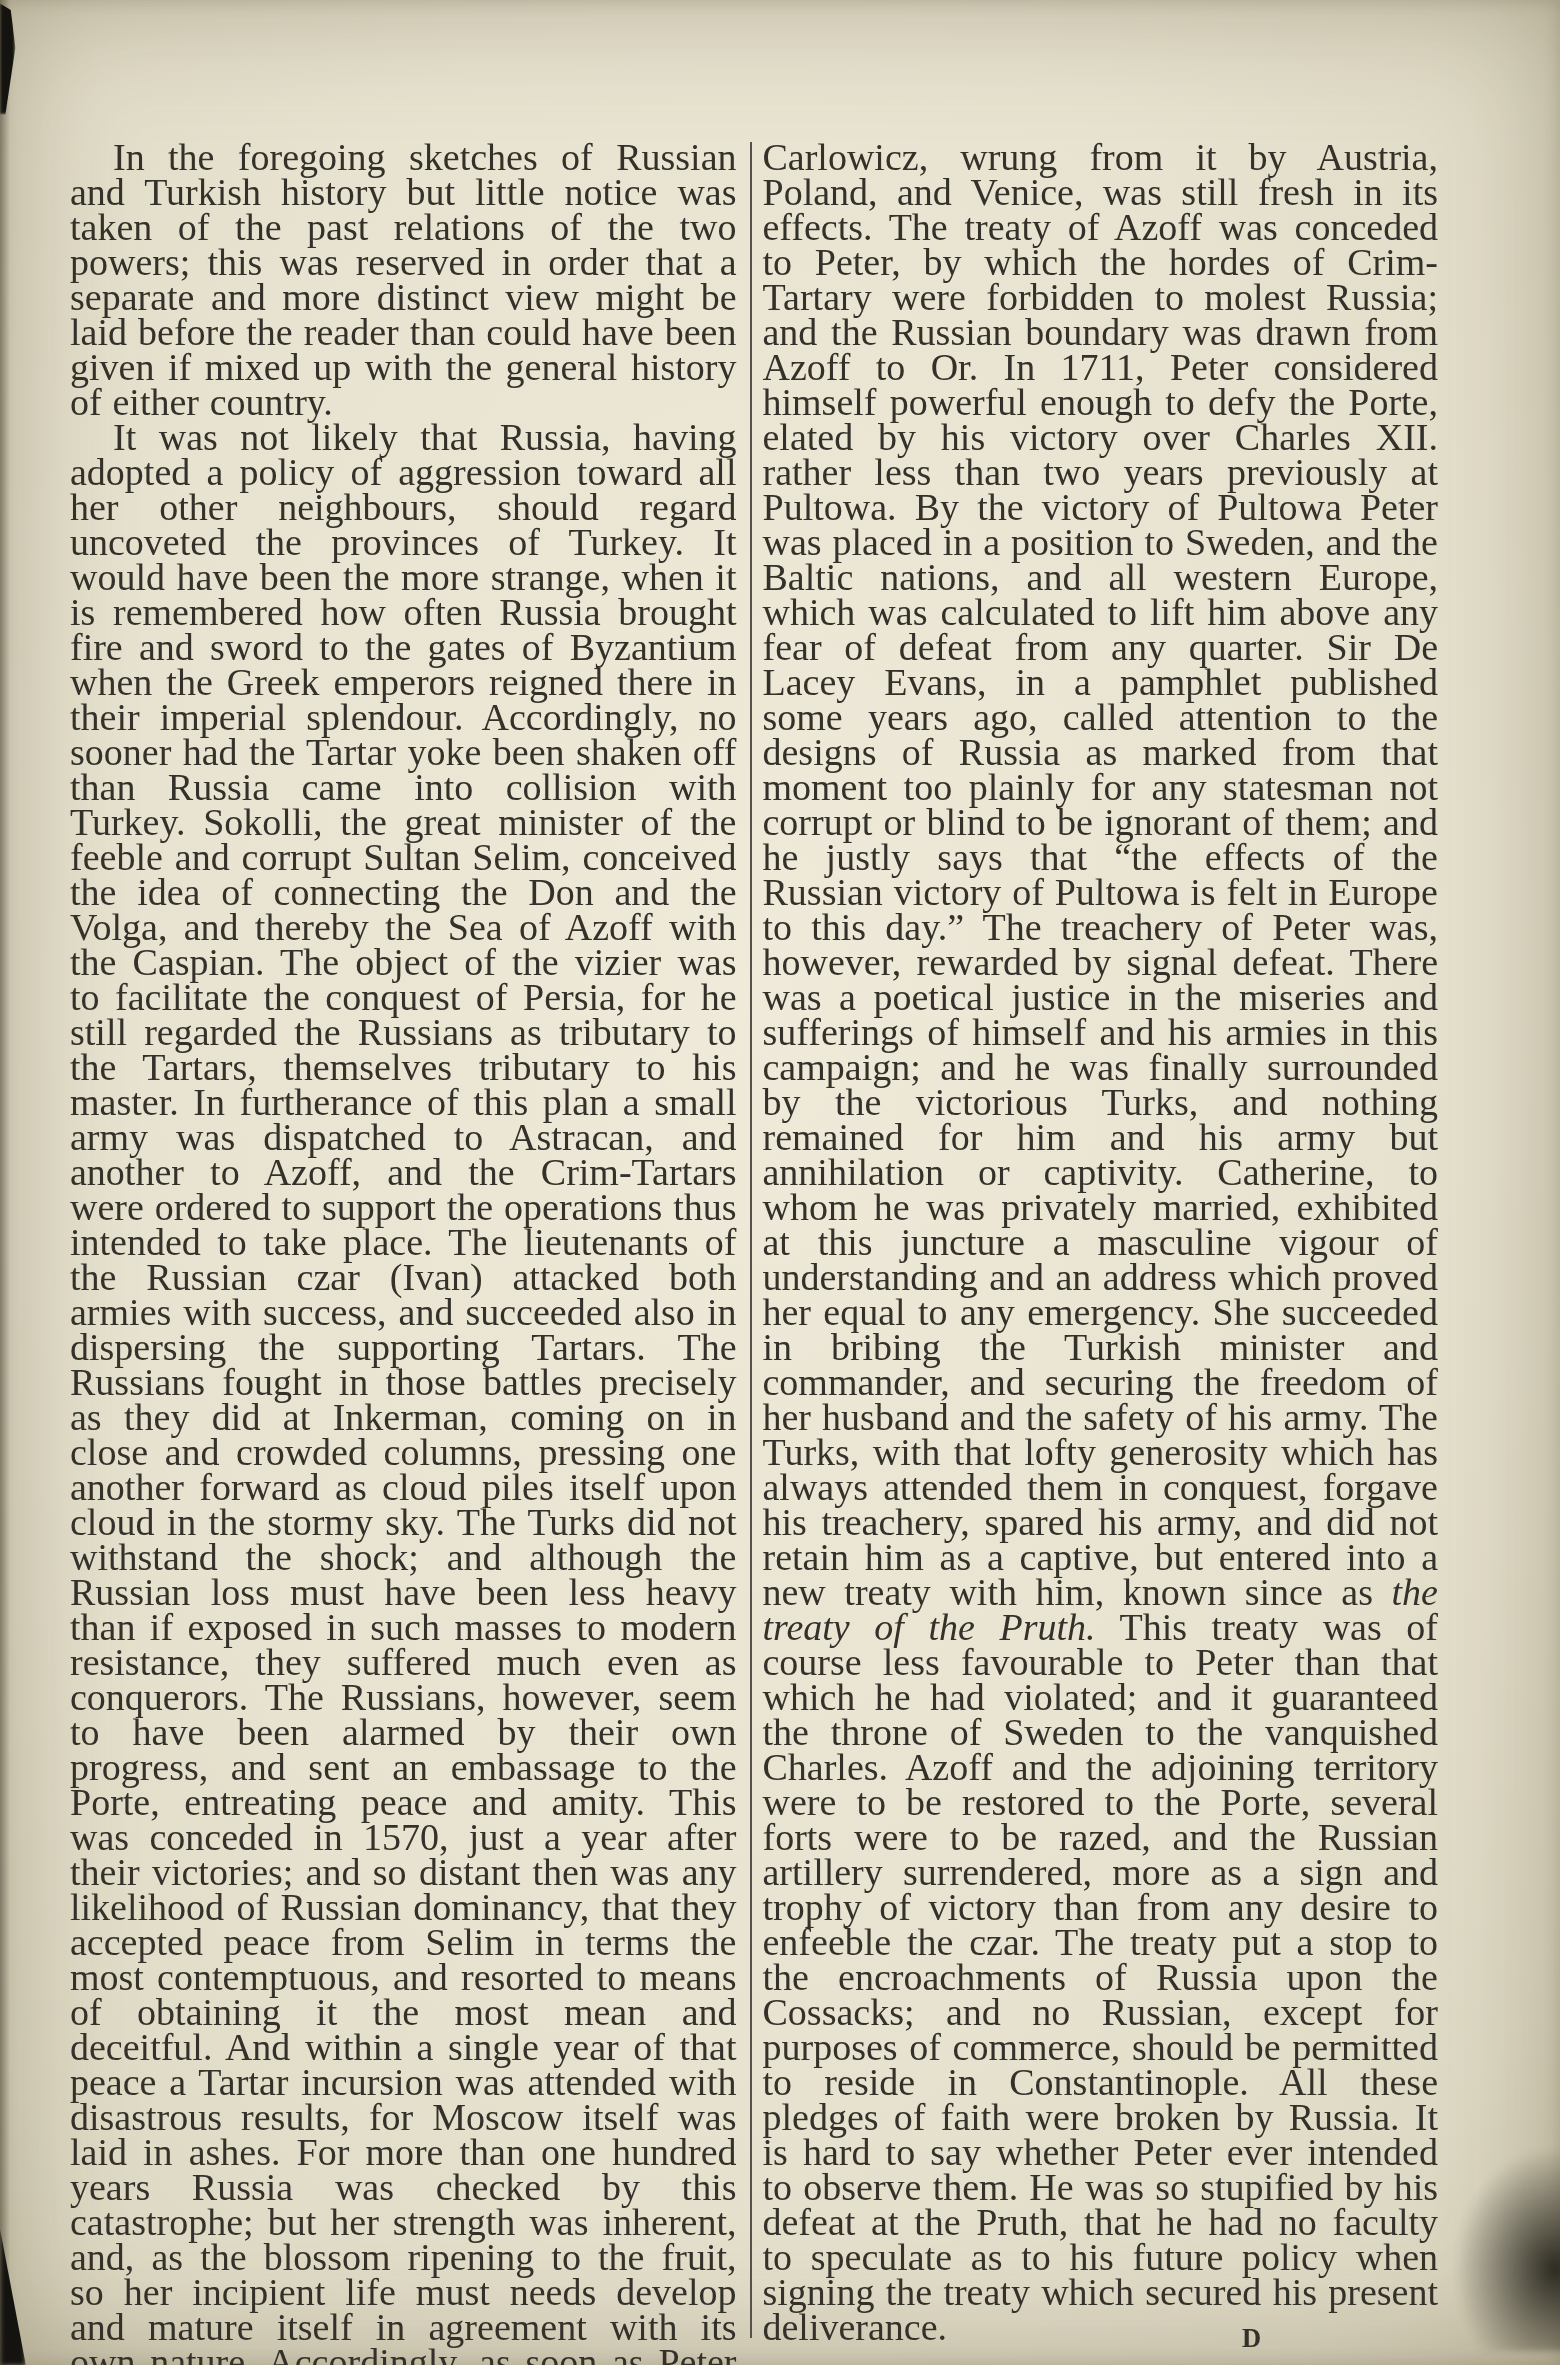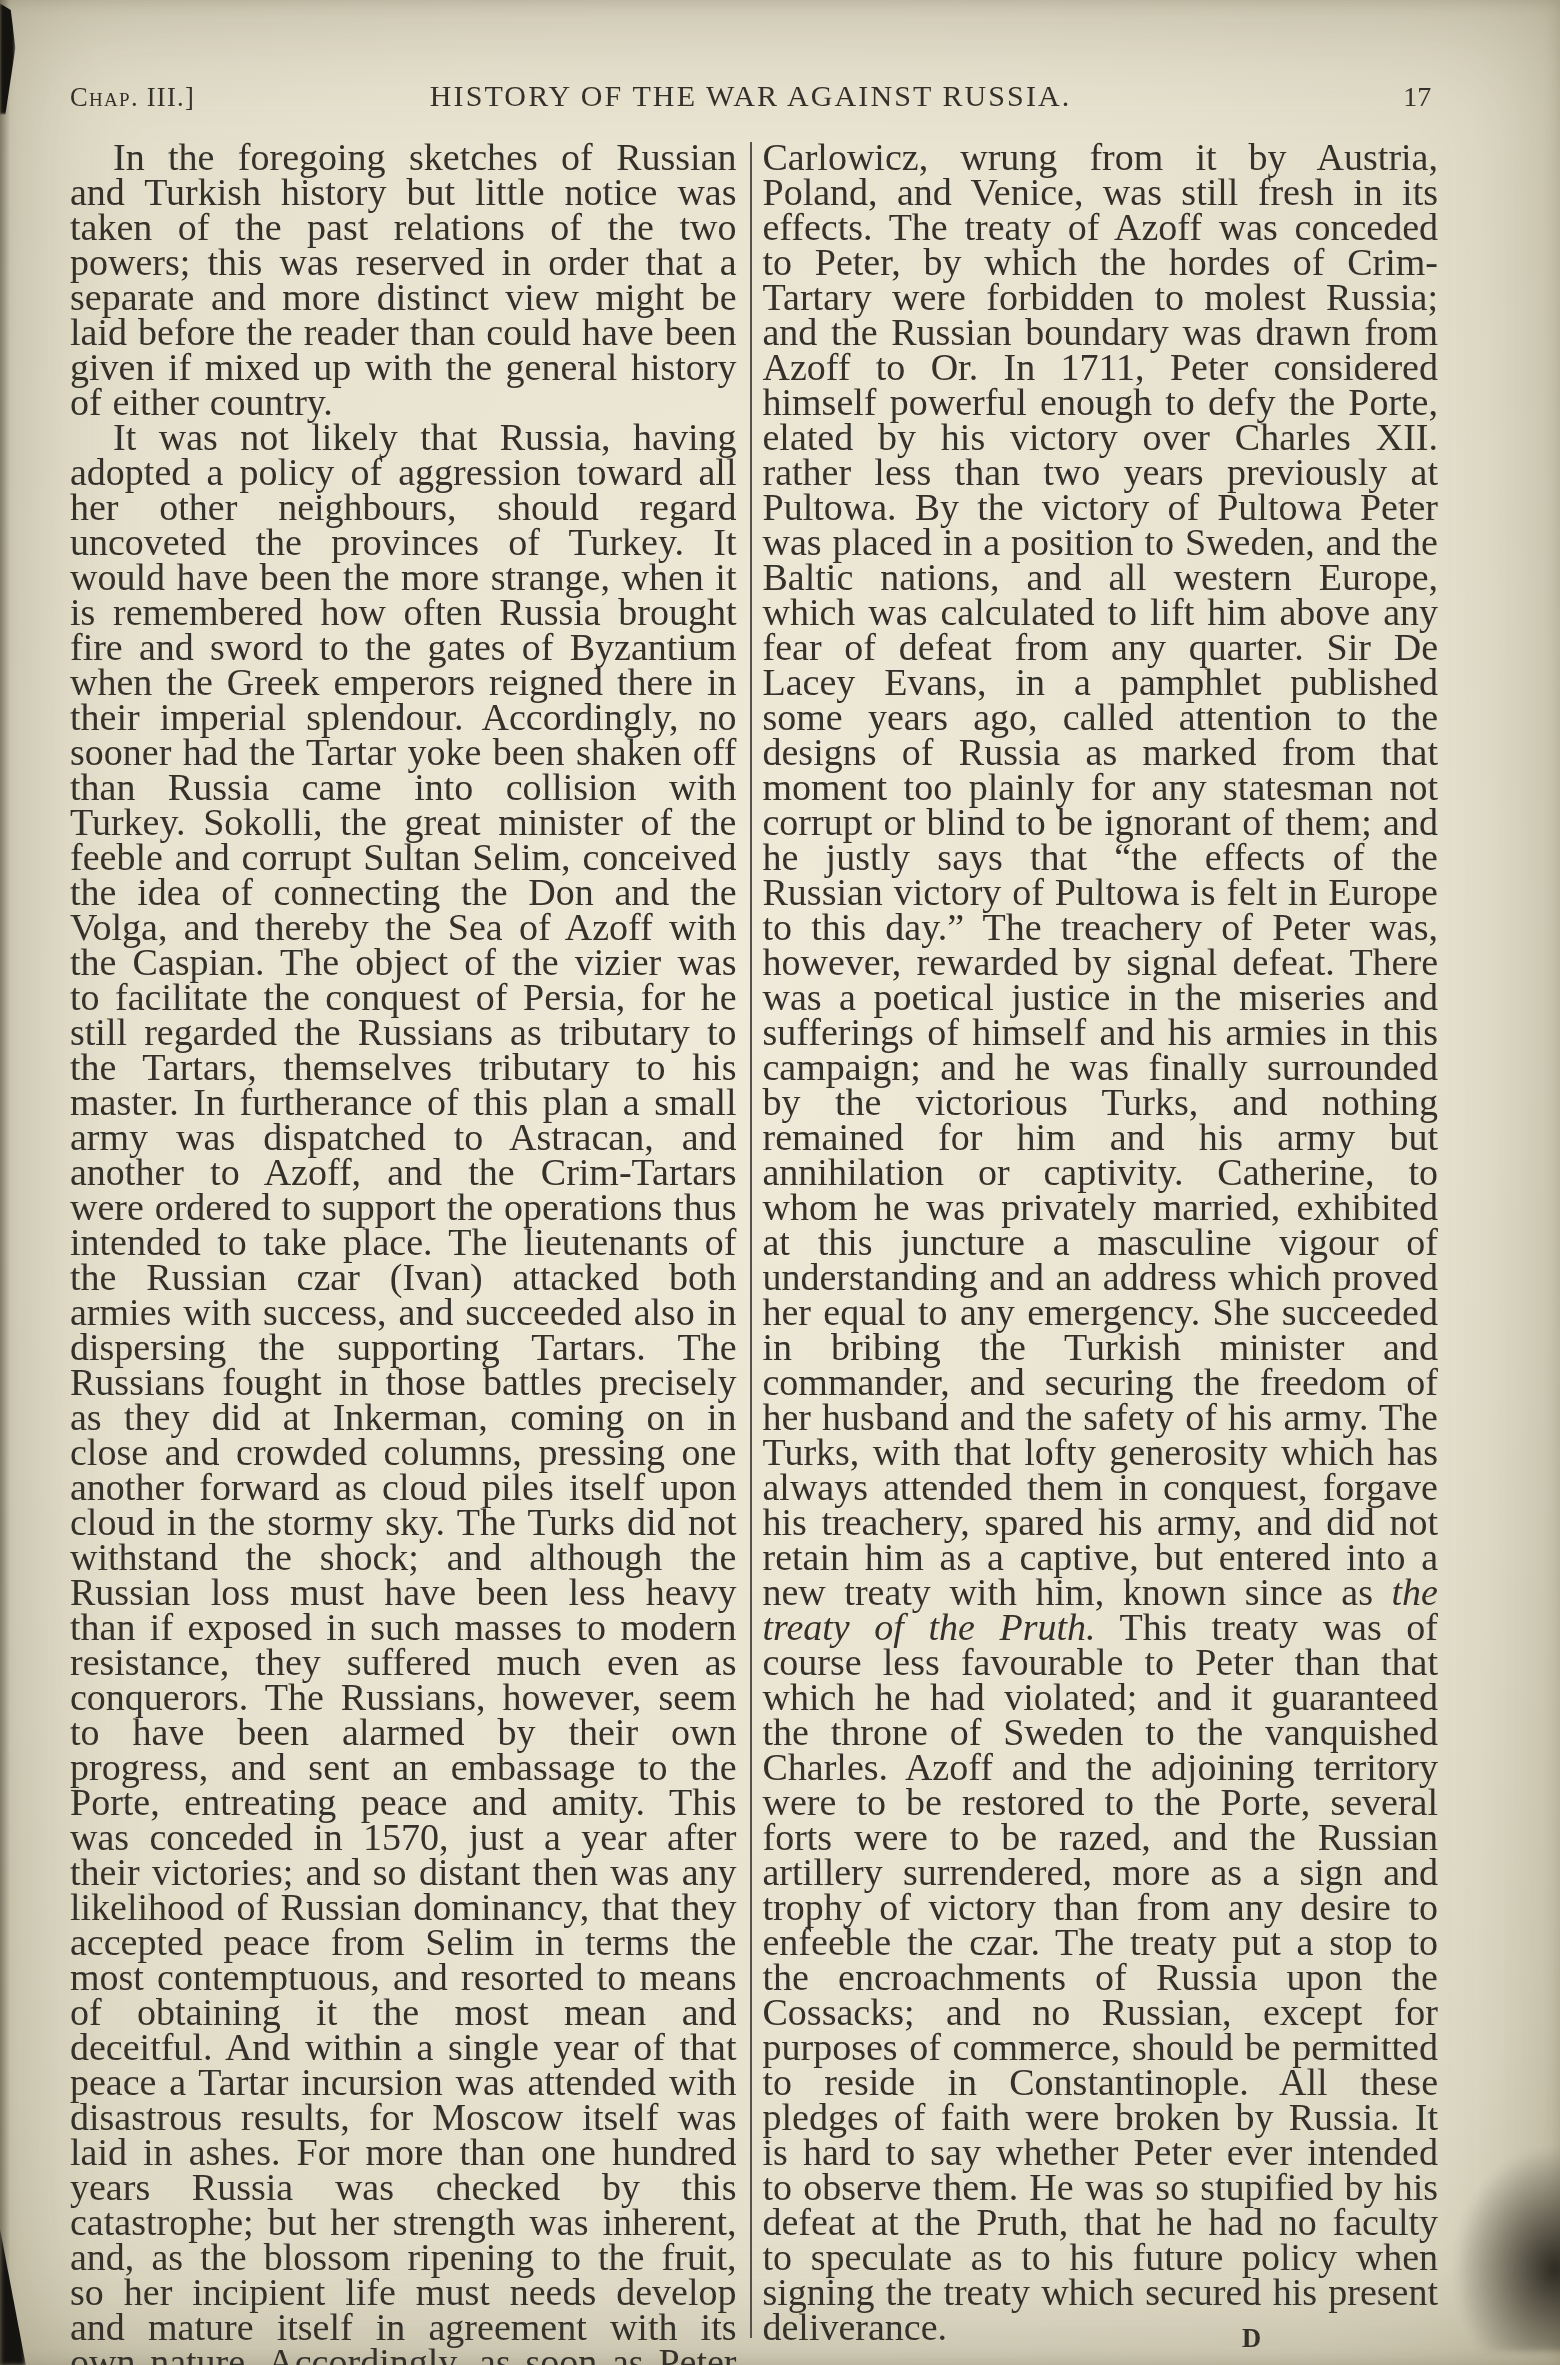--- a/index.html
+++ b/index.html
@@ -74,25 +74,20 @@
 </head>
 <body>
 
 <div class="page">
   <div class="vignette"></div>
   <div class="edge-left"></div>
   <div class="artifact artifact-tl"></div>
   <div class="artifact artifact-bl"></div>
   <div class="artifact artifact-br"></div>
 
-  <div class="header">
-    <div class="chapter">Chap. III.]</div>
-    <div class="title">HISTORY OF THE WAR AGAINST RUSSIA.</div>
-    <div class="pagenum">17</div>
-  </div>
 
   <div class="columns">
     <div class="col left">
         <p class="para"><span>In the foregoing sketches of Russian and Turkish history but little notice was taken of the past relations of the two powers; this was reserved in order that a separate and more distinct view might be laid before the reader than could have been given if mixed up with the general history of either country.</span></p>
         <p class="para"><span>It was not likely that Russia, having adopted a policy of aggression toward all her other neighbours, should regard uncoveted the provinces of Turkey. It would have been the more strange, when it is remembered how often Russia brought fire and sword to the gates of Byzantium when the Greek emperors reigned there in their imperial splendour. Accordingly, no sooner had the Tartar yoke been shaken off than Russia came into collision with Turkey. Sokolli, the great minister of the feeble and corrupt Sultan Selim, conceived the idea of connecting the Don and the Volga, and thereby the Sea of Azoff with the Caspian. The object of the vizier was to facilitate the conquest of Persia, for he still regarded the Russians as tributary to the Tartars, themselves tributary to his master. In furtherance of this plan a small army was dispatched to Astracan, and another to Azoff, and the Crim-Tartars were ordered to support the operations thus intended to take place. The lieutenants of the Russian czar (Ivan) attacked both armies with success, and succeeded also in dispersing the supporting Tartars. The Russians fought in those battles precisely as they did at Inkerman, coming on in close and crowded columns, pressing one another forward as cloud piles itself upon cloud in the stormy sky. The Turks did not withstand the shock; and although the Russian loss must have been less heavy than if exposed in such masses to modern resistance, they suffered much even as conquerors. The Russians, however, seem to have been alarmed by their own progress, and sent an embassage to the Porte, entreating peace and amity. This was conceded in 1570, just a year after their victories; and so distant then was any likelihood of Russian dominancy, that they accepted peace from Selim in terms the most contemptuous, and resorted to means of obtaining it the most mean and deceitful. And within a single year of that peace a Tartar incursion was attended with disastrous results, for Moscow itself was laid in ashes. For more than one hundred years Russia was checked by this catastrophe; but her strength was inherent, and, as the blossom ripening to the fruit, so her incipient life must needs develop and mature itself in agreement with its own nature. Accordingly, as soon as Peter the Great began to feel conscious of his true position and power, he sent an embassy to the Porte, and negotiated the treaty of Azoff. The Porte was not in a condition to resist demands, while the treaty of</span></p>
       </div>
     <div class="gutter">
       <div class="rule"></div>
     </div>
     <div class="col right">

